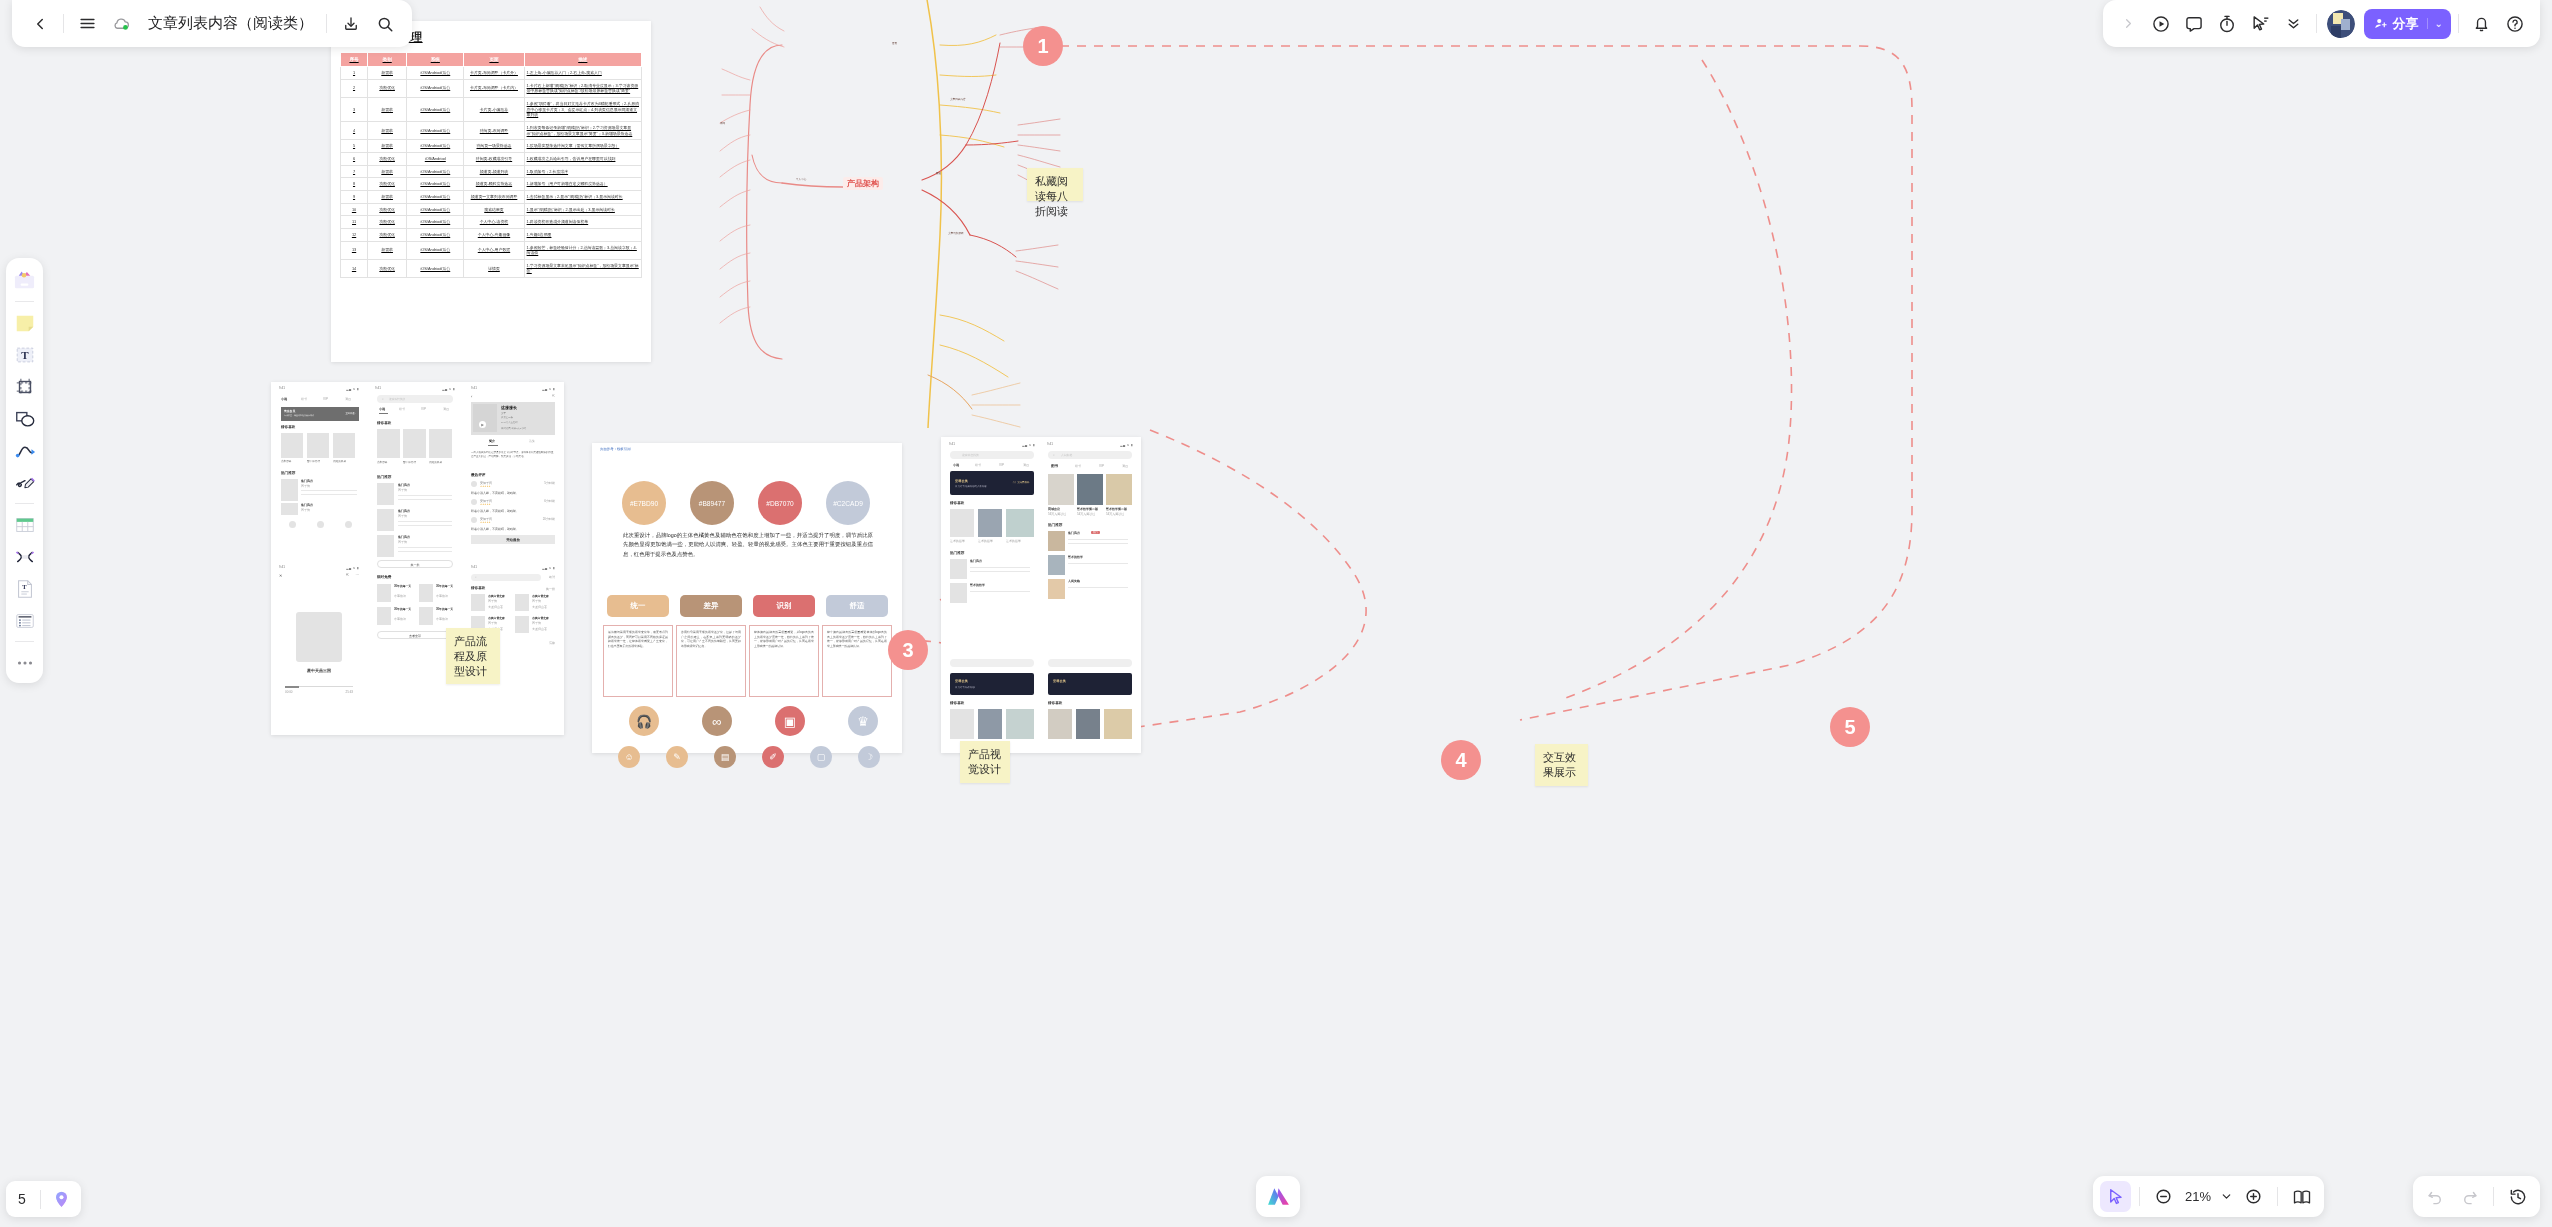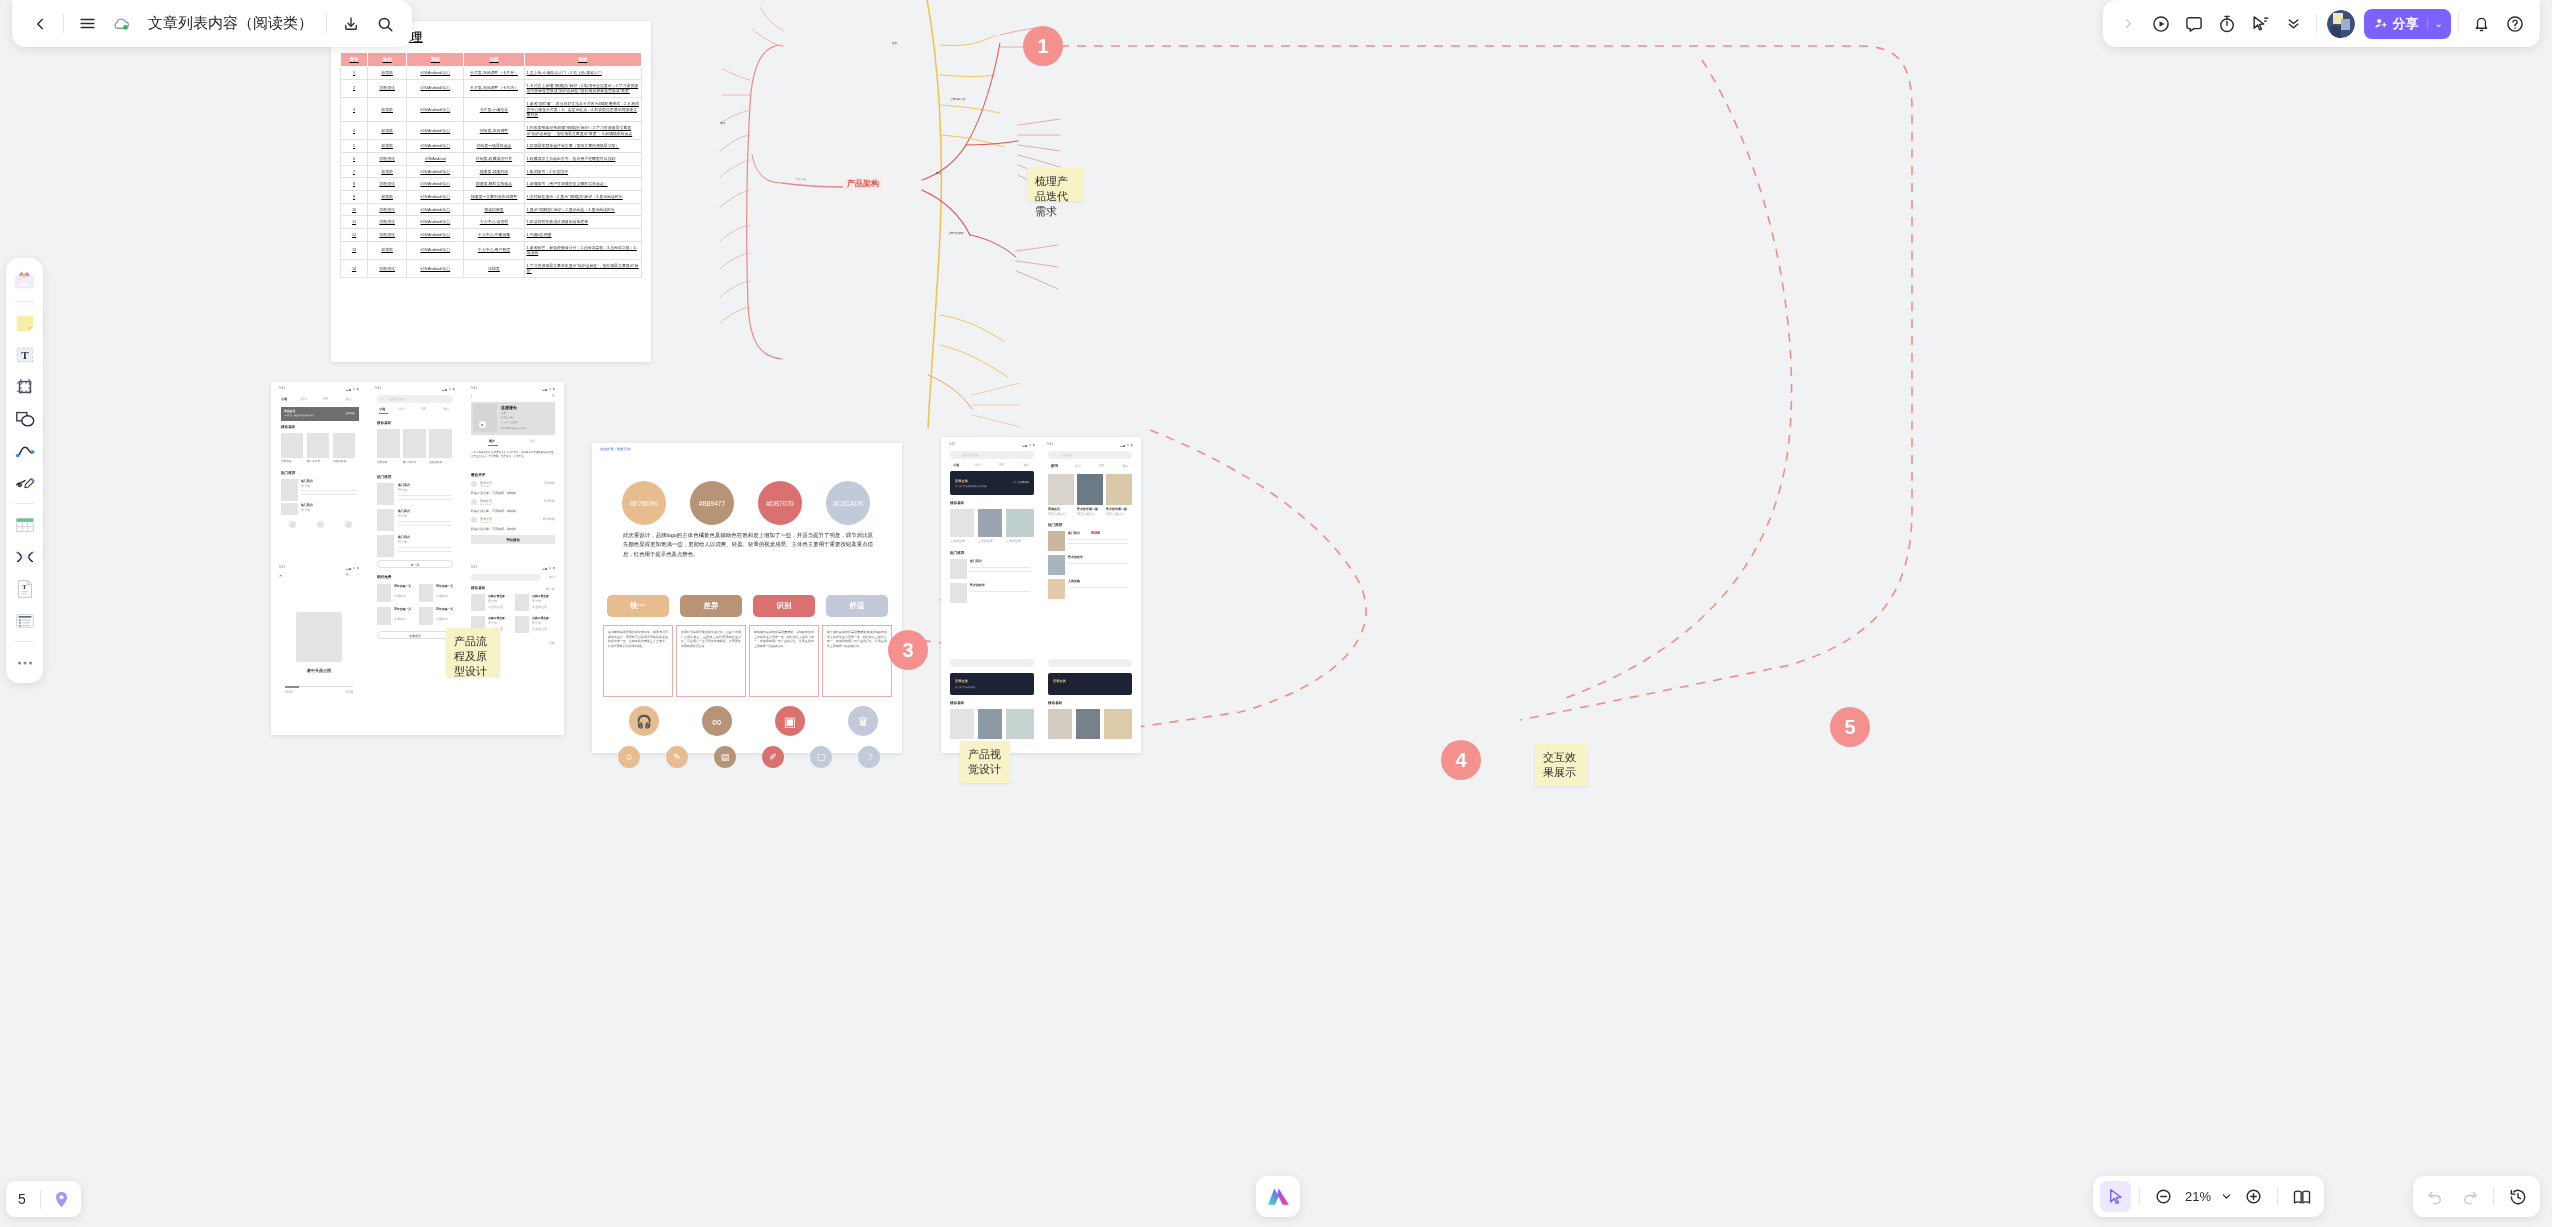--- a/index.html
+++ b/index.html
@@ -627,22 +627,22 @@
       </div>
     </div>
 
     <div id="badge-layer">
         <div class="badge" style="left: 1023px; top: 26px; background: rgb(244, 145, 143);">1</div>
         <div class="badge" style="left: 888px; top: 630px; background: rgb(244, 145, 143);">3</div>
         <div class="badge" style="left: 1441px; top: 740px; background: rgb(244, 145, 143);">4</div>
         <div class="badge" style="left: 1830px; top: 707px; background: rgb(244, 145, 143);">5</div>
       </div>
     <div id="sticky-layer">
-        <div class="sticky" style="left: 1027px; top: 168px; width: 56px; height: 33px;">梳理产品迭代需求</div>
-        <div class="sticky" style="left: 446px; top: 628px; width: 54px; height: 49px;">产品流程及原型设计</div>
+        <div class="sticky" style="left: 1027px; top: 168px; width: 56px; height: 33px;">私藏阅读每八折阅读</div>
+        <div class="sticky" style="left: 446px; top: 628px; width: 54px; height: 56px;">产品流程及原型设计</div>
         <div class="sticky" style="left: 960px; top: 741px; width: 50px; height: 42px;">产品视觉设计</div>
         <div class="sticky" style="left: 1535px; top: 744px; width: 53px; height: 42px;">交互效果展示</div>
       </div>
   </div>
 
   <div class="bar" id="topleftbar">
     <div class="tb">
       <svg width="18" height="18" viewBox="0 0 24 24" fill="none" stroke="currentColor" stroke-width="2" stroke-linecap="round" stroke-linejoin="round">
           <polyline points="15 18 9 12 15 6"></polyline>
         </svg>

